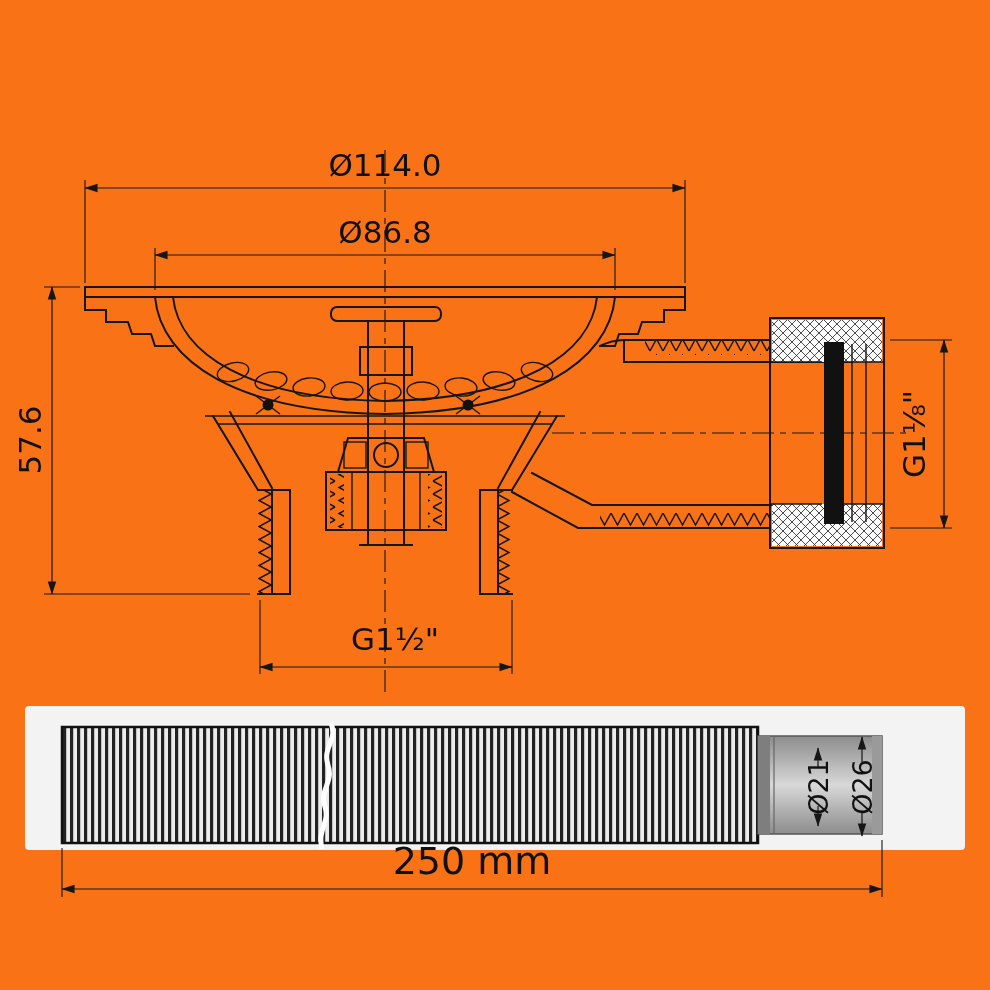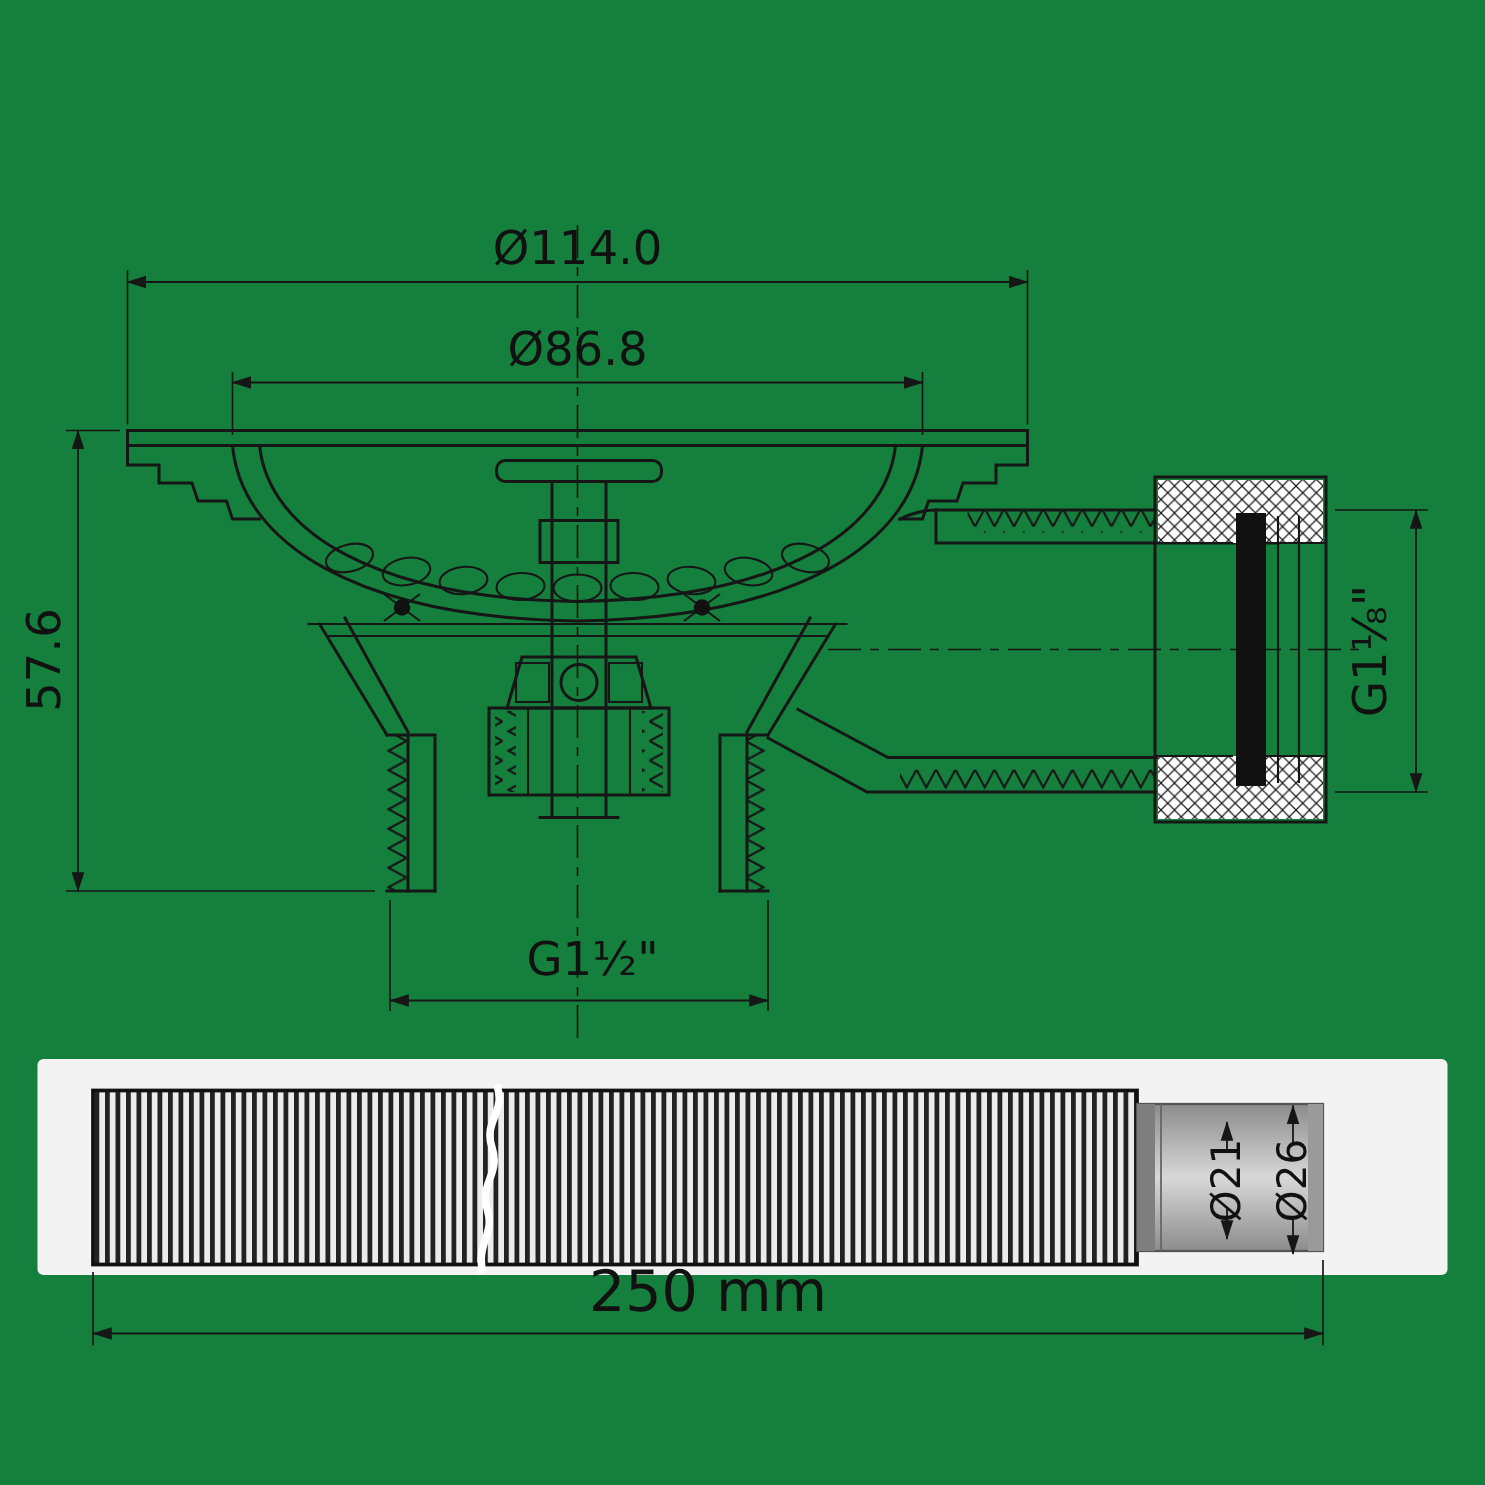--- a/index.html
+++ b/index.html
@@ -1,19 +1,19 @@
 <!DOCTYPE html>
 <html><head>
 <meta charset="utf-8">
 <style>
   html,body{margin:0;padding:0;background:#ffffff;}
   .stage{
     position:relative;
     width:990px;height:990px;
-    background:#15803d;
+    background:#f97316;
     font-family:"DejaVu Sans", sans-serif;
     overflow:hidden;
   }
   svg{display:block;}
   .obj{stroke:#161616;stroke-width:2;fill:none;stroke-linecap:square;}
   .objthin{stroke:#161616;stroke-width:1.4;fill:none;}
   .dim{stroke:#161616;stroke-width:1.2;fill:none;}
   .ext{stroke:#161616;stroke-width:1.1;fill:none;}
   .dimtext{font:400 31px "DejaVu Sans", sans-serif;fill:#111;}
   .hosetext{font:400 27px "DejaVu Sans", sans-serif;fill:#111;}

